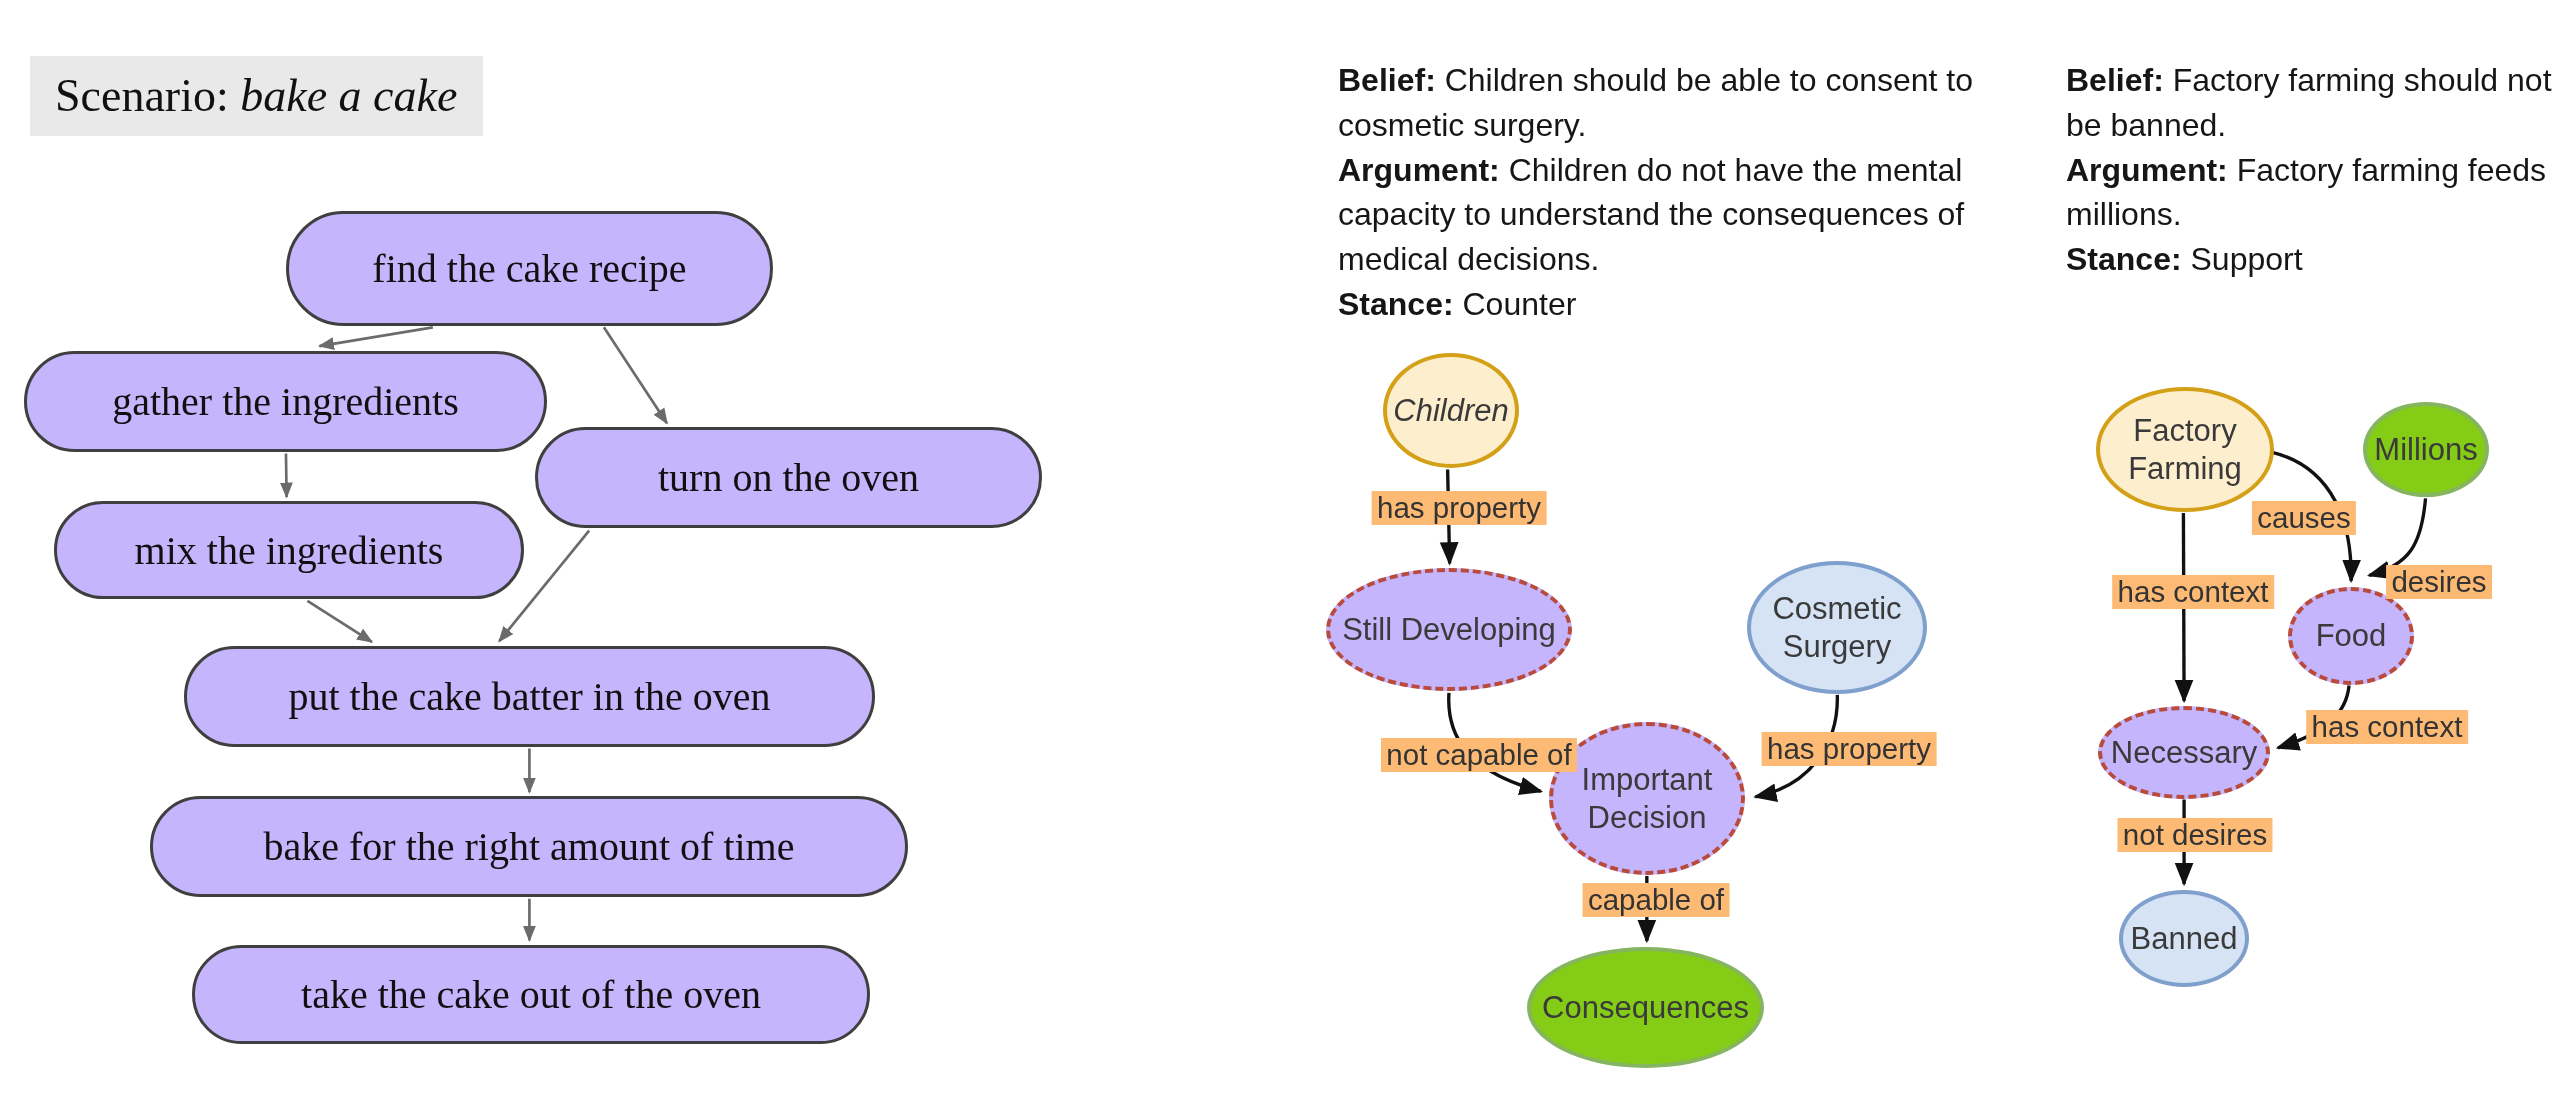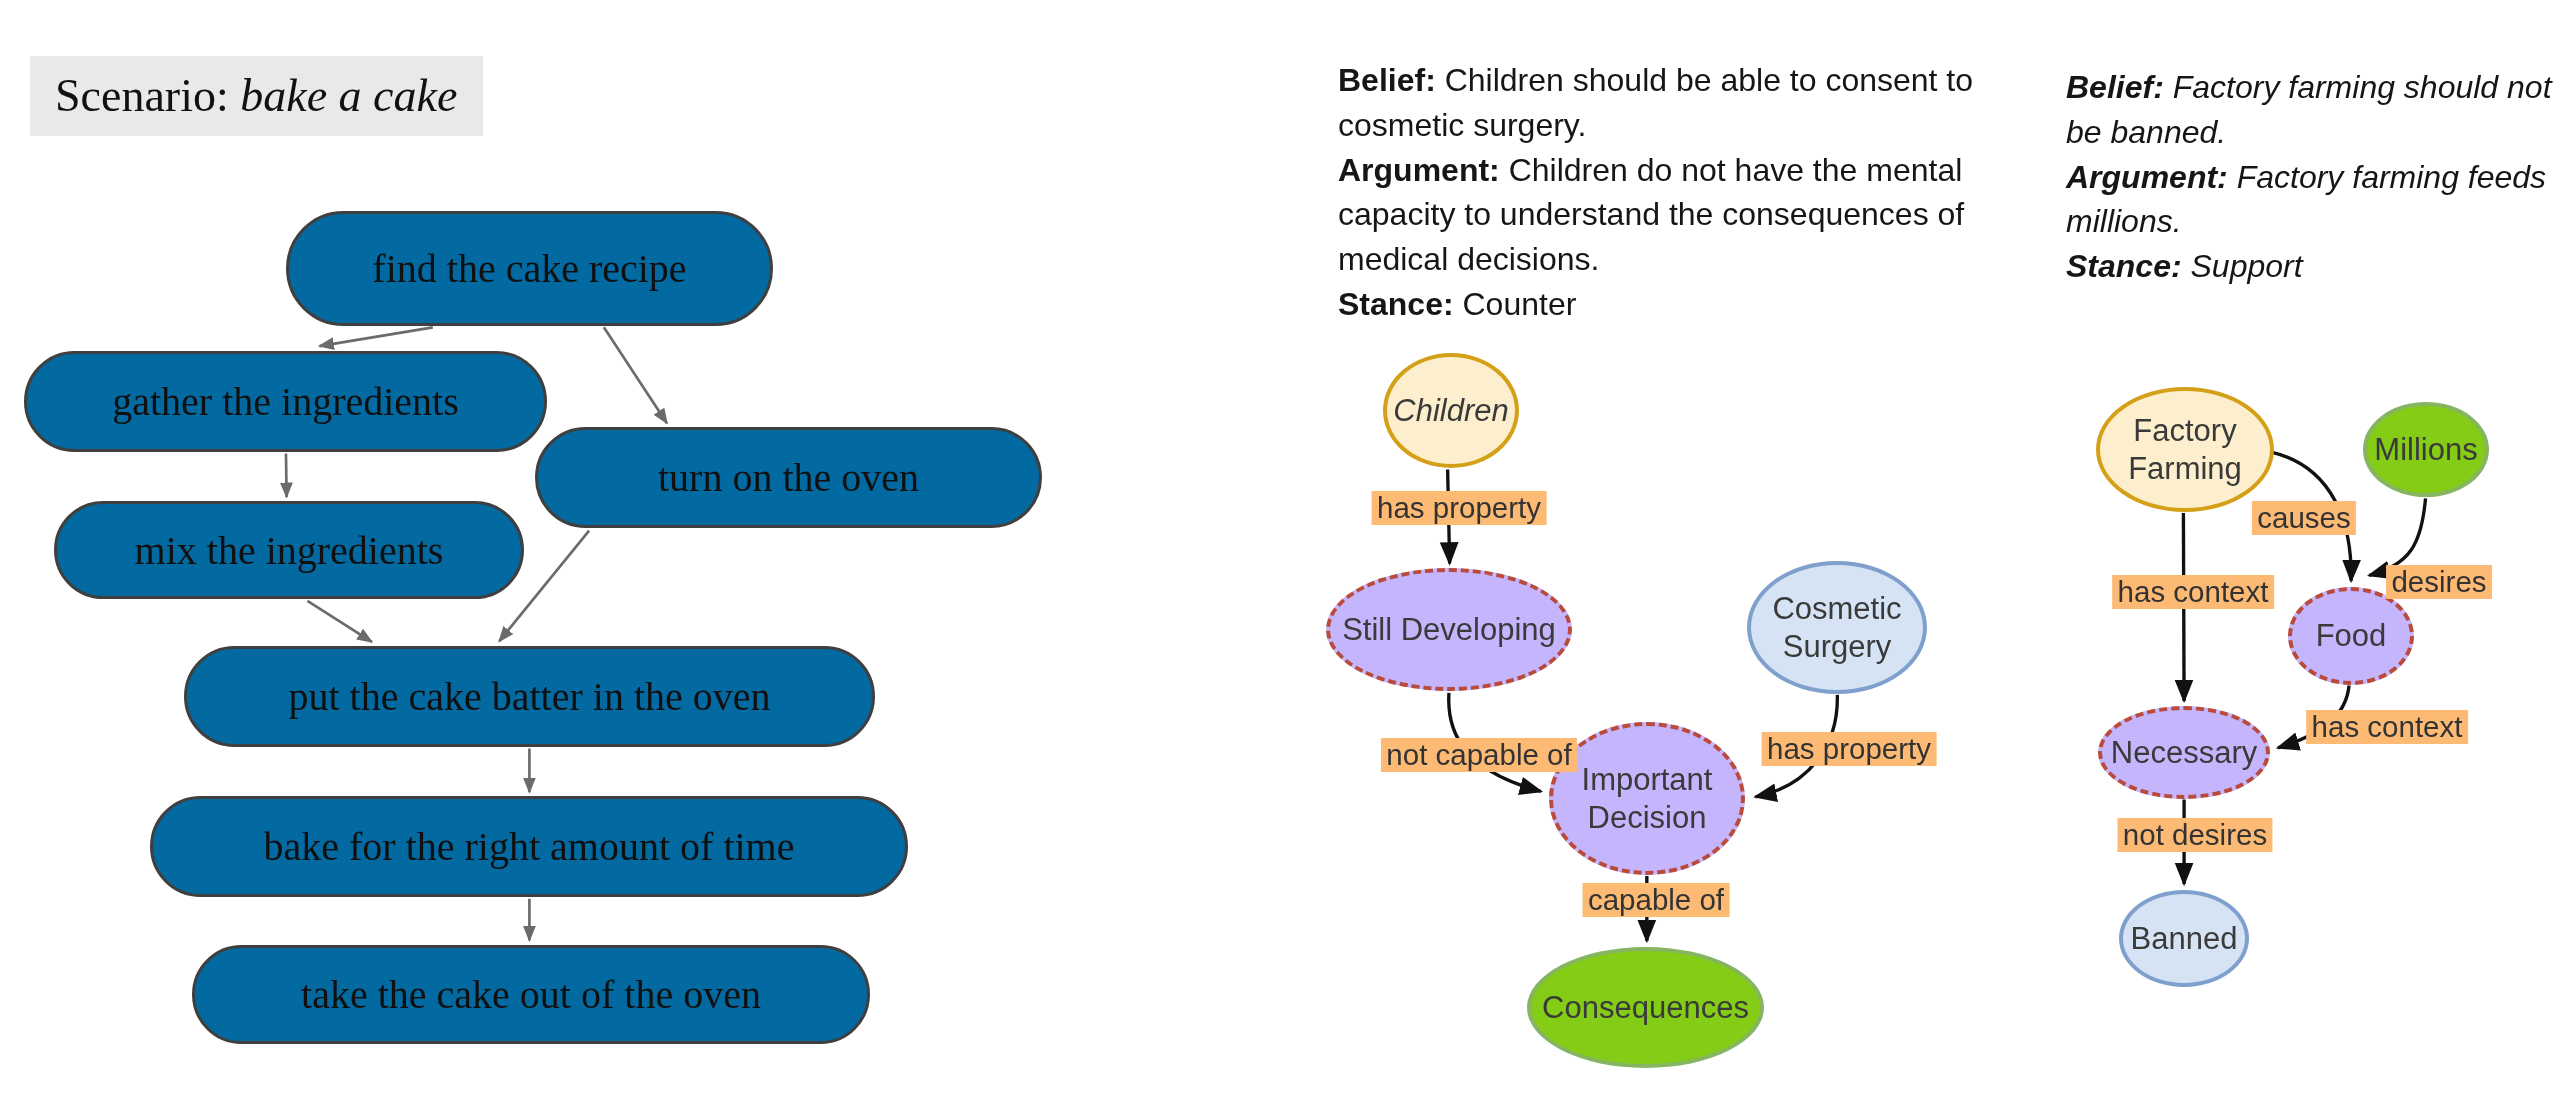--- a/index.html
+++ b/index.html
@@ -6,21 +6,21 @@
   .canvas{position:relative;width:2576px;height:1104px;background:#ffffff;overflow:hidden;}
 
   .arrow-layer{position:absolute;left:0;top:0;}
 
   
   .scenario{position:absolute;left:29.5px;top:56px;background:#e9e9e9;padding:13.4px 25.5px;
             font:46px "Liberation Serif",serif;color:#111;white-space:nowrap;}
   .scenario .task{font-style:italic;}
 
   
-  .fc-node{position:absolute;border:3.4px solid #3f3f3f;border-radius:670px;background:#0369a1;
+  .fc-node{position:absolute;border:3.4px solid #3f3f3f;border-radius:670px;background:#c4b5fd;
            display:flex;align-items:center;justify-content:center;text-align:center;
            font:40px "Liberation Serif",serif;color:#101010;box-sizing:border-box;}
 
   
   .g-node{position:absolute;border-radius:50%;display:flex;align-items:center;justify-content:center;
           text-align:center;font:31px/1.2 "Liberation Sans",sans-serif;color:#3a3a3a;box-sizing:border-box;}
   .gold {background:#fdeecd;border:4.7px solid #d4a017;}
   .pinkd{background:#c4b5fd;border:4.7px dashed #b84a3e;}
   .blue {background:#d5e3f5;border:4.7px solid #7f9fcc;}
   .green{background:#84cc16;border:4.7px solid #85b560;}
@@ -93,21 +93,21 @@
   <div class="g-node pinkd" style="left:1326px;top:568px;width:246px;height:123px;">Still Developing</div>
   <div class="g-node blue" style="left:1747px;top:561px;width:180px;height:133px;padding:0 19px;">Cosmetic Surgery</div>
   <div class="g-node pinkd" style="left:1549px;top:722px;width:196px;height:153px;padding:0 20px;">Important Decision</div>
   <div class="g-node green" style="left:1527px;top:947px;width:237px;height:121px;">Consequences</div>
 
   <div class="e-label" style="left:1450px;top:508px;">has property</div>
   <div class="e-label" style="left:1470px;top:755px;">not capable of</div>
   <div class="e-label" style="left:1840px;top:749px;">has property</div>
   <div class="e-label" style="left:1647px;top:900px;">capable of</div>
 
-  <div class="belief-block" style="left:2066px;top:65px;width:496px;font-style:italic;">
+  <div class="belief-block" style="left:2066px;top:58px;width:496px;">
     <p><strong>Belief:</strong> <span>Factory farming should not be banned.</span></p>
     <p><strong>Argument:</strong> <span>Factory farming feeds millions.</span></p>
     <p><strong>Stance:</strong> <span>Support</span></p>
   </div>
 
   <div class="g-node gold" style="left:2096px;top:387px;width:178px;height:125px;padding:0 20px;">Factory Farming</div>
   <div class="g-node green" style="left:2363px;top:402px;width:126px;height:95px;">Millions</div>
   <div class="g-node pinkd" style="left:2288px;top:587px;width:126px;height:98px;">Food</div>
   <div class="g-node pinkd" style="left:2098px;top:706px;width:172px;height:93px;">Necessary</div>
   <div class="g-node blue" style="left:2119px;top:890px;width:130px;height:97px;">Banned</div>

